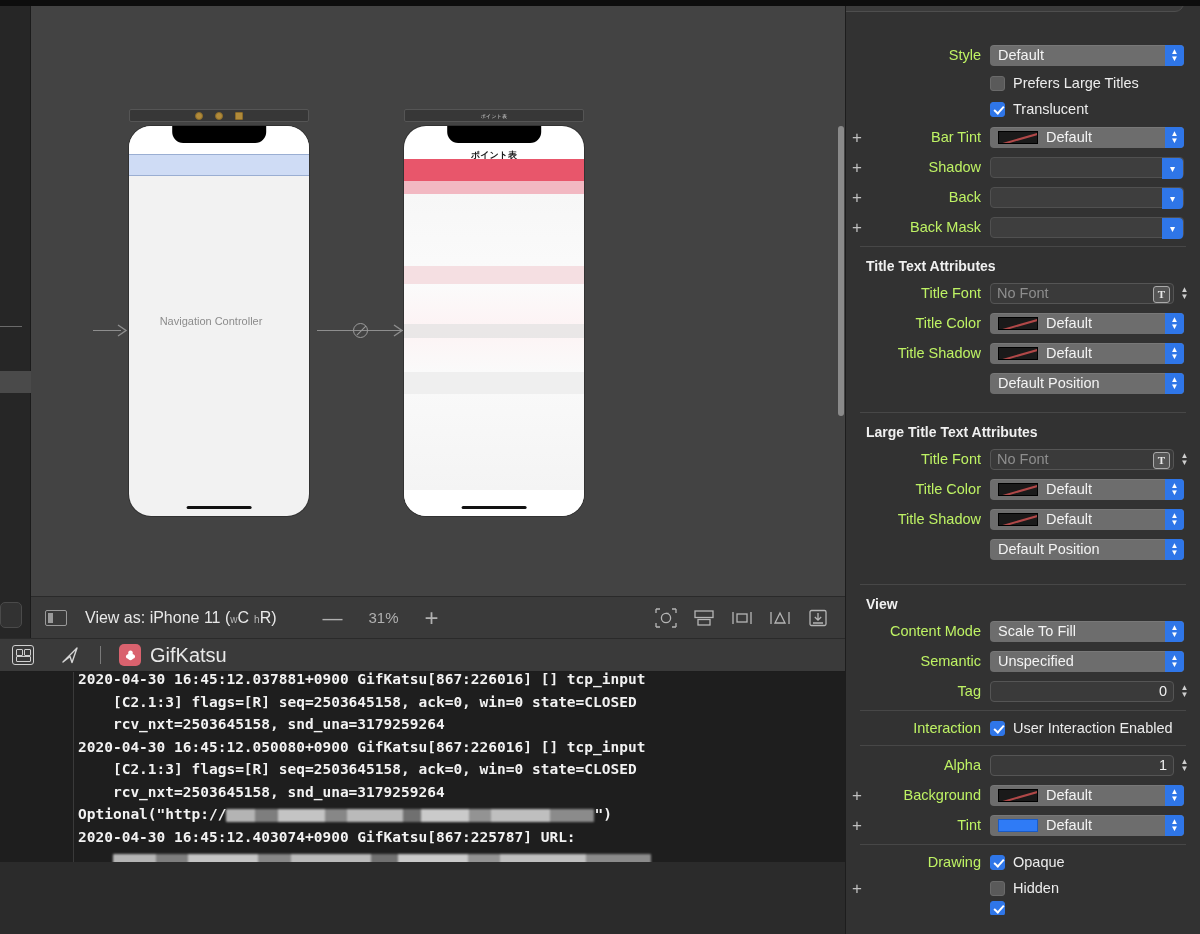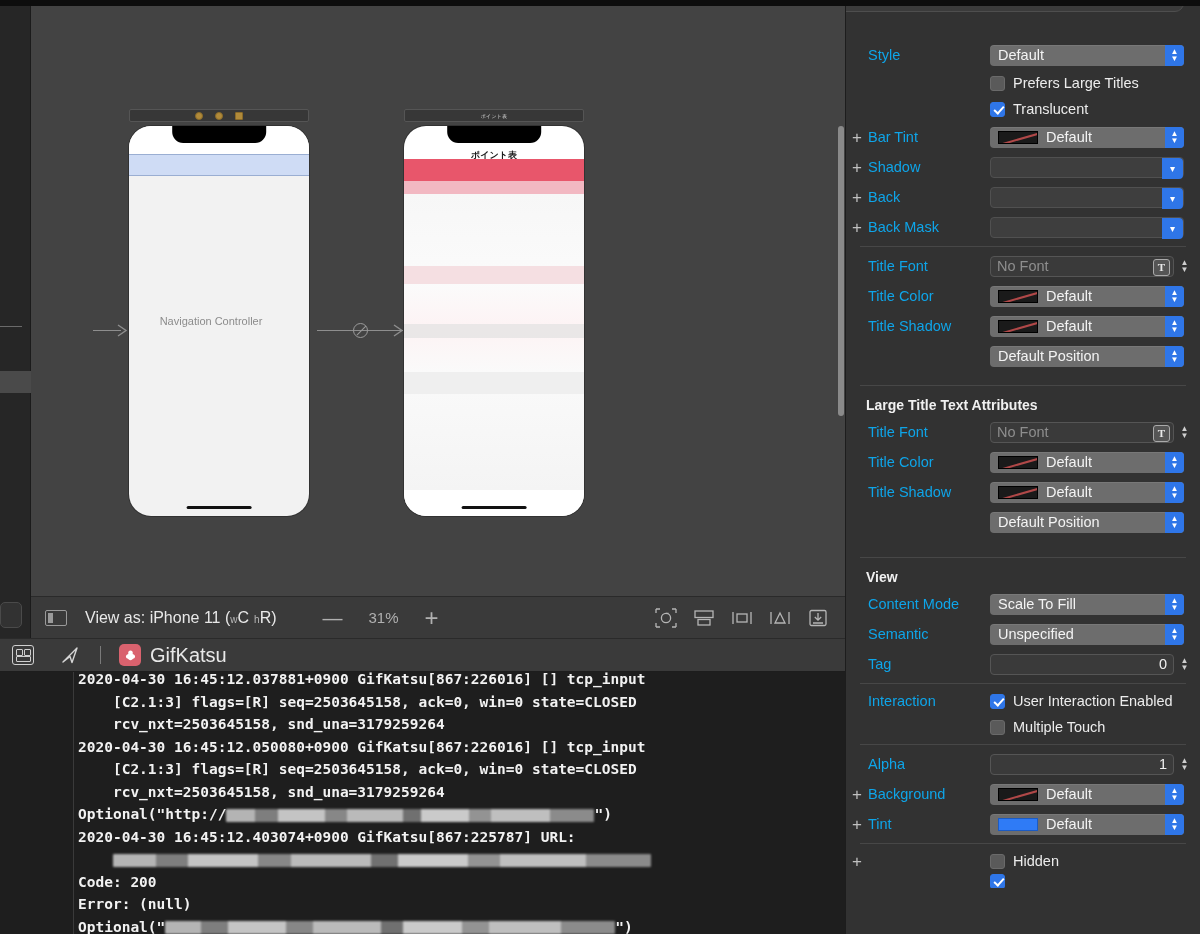--- a/index.html
+++ b/index.html
@@ -166,21 +166,21 @@
   }
   .db-arrow { margin-left: 26px; width: 20px; height: 20px; }
   .db-sep { margin-left: 20px; width: 1px; height: 18px; background: #7a7a7a; }
   .db-app-icon {
     margin-left: 18px; width: 22px; height: 22px; border-radius: 5px;
     background: #d9626e; display: flex; align-items: center; justify-content: center;
   }
   .db-app-name { margin-left: 9px; font-size: 20px; color: #e8e8e8; }
 
   .console {
-    position: absolute; left: 0; top: 672px; width: 845px; height: 262px;
+    position: absolute; left: 0; top: 672px; width: 845px; height: 190px;
     background: #1e1e1e; overflow: hidden;
   }
   .console-gutter {
     position: absolute; left: 0; top: 0; width: 74px; height: 100%;
     background: #1e1e1e; border-right: 1px solid #3a3a3a;
   }
   .console-text {
     position: absolute; left: 78px; top: -4px; right: 8px;
     font-family: "DejaVu Sans Mono", monospace;
     font-size: 14.5px; line-height: 22.5px; color: #f2f2f2;
@@ -213,21 +213,21 @@
 
   .row {
     display: flex; align-items: center; height: 30px; position: relative;
     padding-left: 0;
   }
   .plus-col {
     width: 22px; flex: 0 0 22px; text-align: center; color: #c0c0c0;
     font-size: 17px; line-height: 1;
   }
   .lbl {
-    flex: 0 0 auto; color: #0ea5e9; font-size: 14.5px;
+    flex: 0 0 auto; text-align: right; color: #bef264; font-size: 14.5px;
     padding-right: 9px; width: 122px;
   }
   .ctl { flex: 1 1 auto; position: relative; margin-right: 16px; }
 
   .select {
     height: 21px; background: #6d6d6d; border-radius: 4px;
     display: flex; align-items: center; padding-left: 8px;
     color: #f3f3f3; font-size: 14.5px; position: relative;
     box-shadow: inset 0 1px 0 rgba(255,255,255,.08);
   }
@@ -489,20 +489,21 @@
       <div class="lbl">Back Mask</div>
       <div class="ctl">
         <div class="empty-field">
           <span class="pull-blue">▾</span>
         </div>
       </div>
     </div>
 
     <div class="divider"></div>
 
+    <div class="section-title">Title Text Attributes</div>
 
     <div class="row">
       <div class="plus-col"></div>
       <div class="lbl">Title Font</div>
       <div class="ctl" style="margin-right:26px;">
         <div class="text-field">
           <span>No Font</span>
           <span class="font-btn">T</span>
         </div>
         <span class="grey-stepper">▲<br>▼</span>
@@ -634,26 +635,20 @@
 
     <div class="divider"></div>
 
     <div class="checkrow">
       <div class="plus-col"></div>
       <div class="lbl">Interaction</div>
       <div class="cbx on"></div>
       <div class="cbx-label">User Interaction Enabled</div>
     </div>
 
-    <div class="checkrow">
-      <div class="plus-col"></div>
-      <div class="lbl"></div>
-      <div class="cbx"></div>
-      <div class="cbx-label">Multiple Touch</div>
-    </div>
 
     <div class="divider"></div>
 
     <div class="row">
       <div class="plus-col"></div>
       <div class="lbl">Alpha</div>
       <div class="ctl" style="margin-right:26px;">
         <div class="text-field right">
           <span>1</span>
         </div>
@@ -680,20 +675,26 @@
         <div class="select">
           <span class="swatch blue"></span>
           <span>Default</span>
           <span class="stepper-blue">▲<br>▼</span>
         </div>
       </div>
     </div>
 
     <div class="divider"></div>
 
+    <div class="checkrow">
+      <div class="plus-col"></div>
+      <div class="lbl">Drawing</div>
+      <div class="cbx on"></div>
+      <div class="cbx-label">Opaque</div>
+    </div>
 
     <div class="checkrow">
       <div class="plus-col">+</div>
       <div class="lbl"></div>
       <div class="cbx"></div>
       <div class="cbx-label">Hidden</div>
     </div>
 
     <div class="checkrow" style="height:14px;overflow:hidden;">
       <div class="plus-col"></div>

